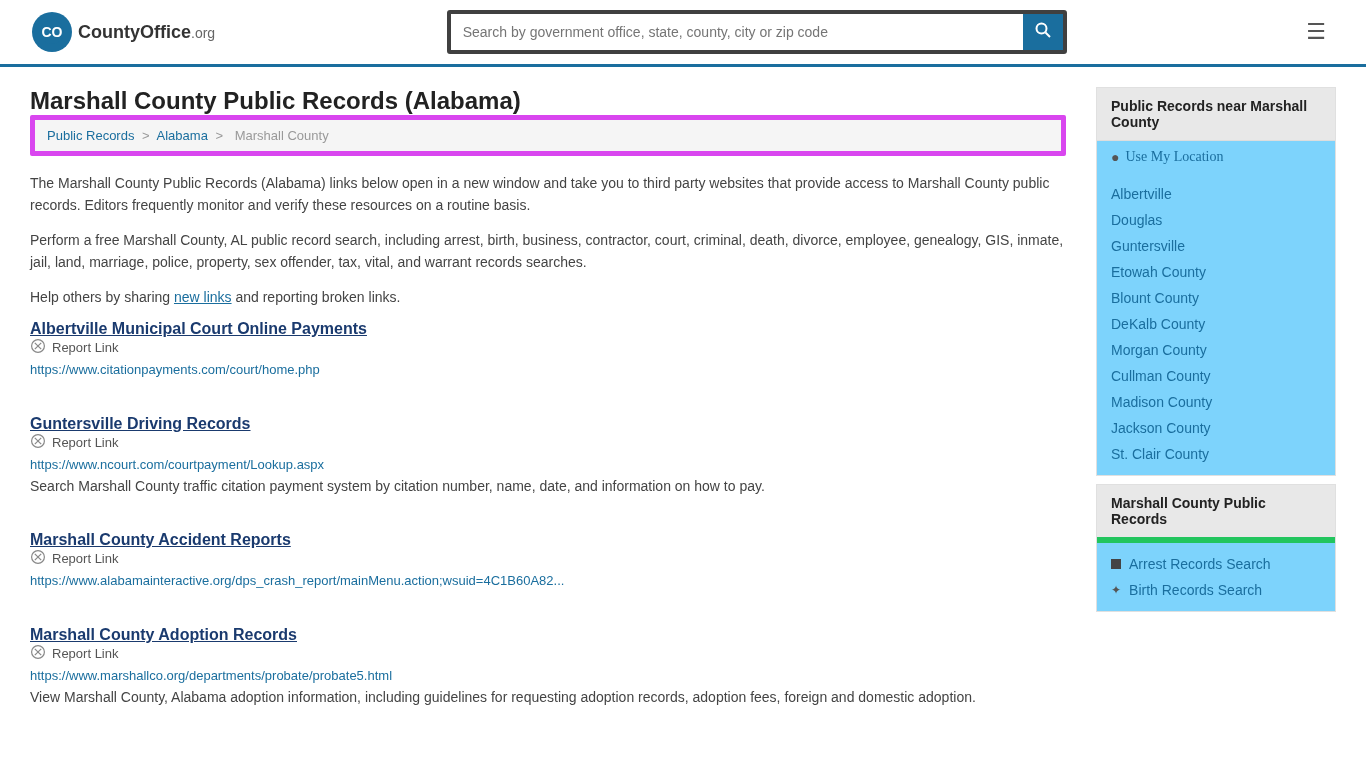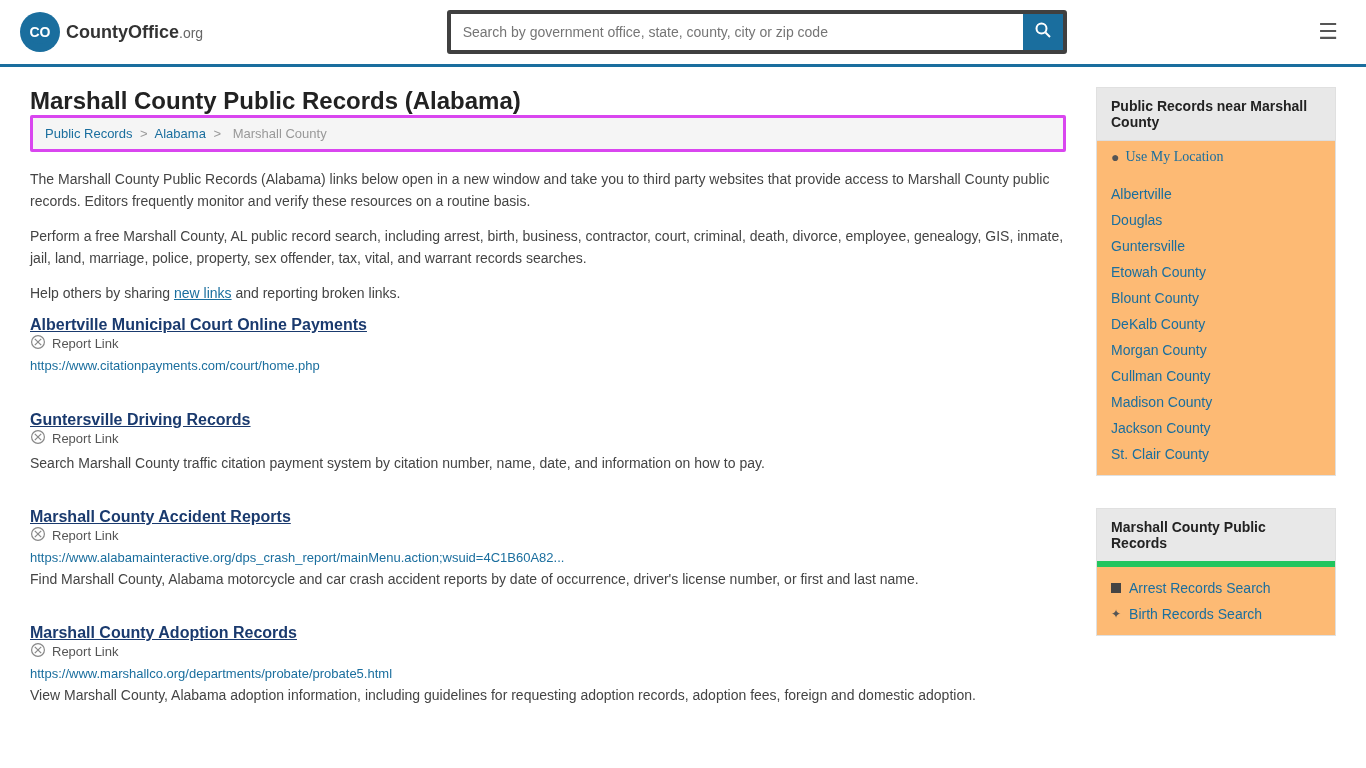--- a/index.html
+++ b/index.html
@@ -2,21 +2,21 @@
 <html><head>
   <meta charset="utf-8">
   <style>
     * { box-sizing: border-box; margin: 0; padding: 0; }
     body { font-family: Arial, sans-serif; font-size: 14px; color: #333; background: #fff; }
 
     
     .header {
       background: #fff;
       border-bottom: 3px solid #1a6e9e;
-      padding: 10px 20px;
+      padding: 10px 32px;
       display: flex;
       align-items: center;
       justify-content: space-between;
     }
     .logo-area {
       display: flex;
       align-items: center;
       gap: 6px;
     }
     .logo-circle {
@@ -89,21 +89,21 @@
     .page-title {
       font-size: 24px;
       font-weight: bold;
       color: #222;
     }
     .breadcrumb {
       font-size: 13px;
       color: #666;
       margin-bottom: 16px;
       background: #f5f5f5;
-      border: 3px solid #d946ef;
+      border: 5px solid #d946ef;
       padding: 8px 12px;
       border-radius: 2px;
     }
     .breadcrumb a { color: #1a6e9e; text-decoration: none; }
     .breadcrumb span { color: #999; margin: 0 4px; }
 
     .intro-text {
       font-size: 14px;
       color: #444;
       line-height: 1.6;
@@ -154,23 +154,23 @@
       color: #444;
       line-height: 1.5;
     }
 
     
     .sidebar {
       width: 240px;
       flex-shrink: 0;
     }
     .sidebar-section {
-      background: #fdba74;
+      background: #7dd3fc;
       border: 1px solid #e0e0e0;
-      margin-bottom: 32px;
+      margin-bottom: 8px;
     }
     .sidebar-section-title {
       background: #e8e8e8;
       padding: 10px 14px;
       font-weight: bold;
       font-size: 14px;
       color: #222;
       border-bottom: 1px solid #ddd;
     }
     .sidebar-list {
@@ -315,38 +315,38 @@
           <span class="report-icon">
             <svg width="16" height="16" viewBox="0 0 20 20" fill="none" xmlns="http://www.w3.org/2000/svg">
               <circle cx="10" cy="10" r="8" stroke="#888" stroke-width="1.5"></circle>
               <line x1="6" y1="6" x2="14" y2="14" stroke="#888" stroke-width="1.5"></line>
               <line x1="14" y1="6" x2="6" y2="14" stroke="#888" stroke-width="1.5"></line>
             </svg>
           </span>
           <span>Report Link</span>
         </div>
       </div>
+      <div class="record-url">https://www.ncourt.com/courtpayment/Lookup.aspx</div>
       <div class="record-desc">Search Marshall County traffic citation payment system by citation number, name, date, and information on how to pay.</div>
     </div>
         <div class="record-entry">
       <div class="record-header">
         <a class="record-title" href="#">Marshall County Accident Reports</a>
         <div class="report-link">
           <span class="report-icon">
             <svg width="16" height="16" viewBox="0 0 20 20" fill="none" xmlns="http://www.w3.org/2000/svg">
               <circle cx="10" cy="10" r="8" stroke="#888" stroke-width="1.5"></circle>
               <line x1="6" y1="6" x2="14" y2="14" stroke="#888" stroke-width="1.5"></line>
               <line x1="14" y1="6" x2="6" y2="14" stroke="#888" stroke-width="1.5"></line>
             </svg>
           </span>
           <span>Report Link</span>
         </div>
       </div>
       <div class="record-url">https://www.alabamainteractive.org/dps_crash_report/mainMenu.action;wsuid=4C1B60A82...</div>
-      <div class="record-desc">Find Marshall County, Alabama motorcycle and car crash accident reports by date of occurrence, driver's license number, or first and last name.</div>
     </div>
         <div class="record-entry">
       <div class="record-header">
         <a class="record-title" href="#">Marshall County Adoption Records</a>
         <div class="report-link">
           <span class="report-icon">
             <svg width="16" height="16" viewBox="0 0 20 20" fill="none" xmlns="http://www.w3.org/2000/svg">
               <circle cx="10" cy="10" r="8" stroke="#888" stroke-width="1.5"></circle>
               <line x1="6" y1="6" x2="14" y2="14" stroke="#888" stroke-width="1.5"></line>
               <line x1="14" y1="6" x2="6" y2="14" stroke="#888" stroke-width="1.5"></line>

